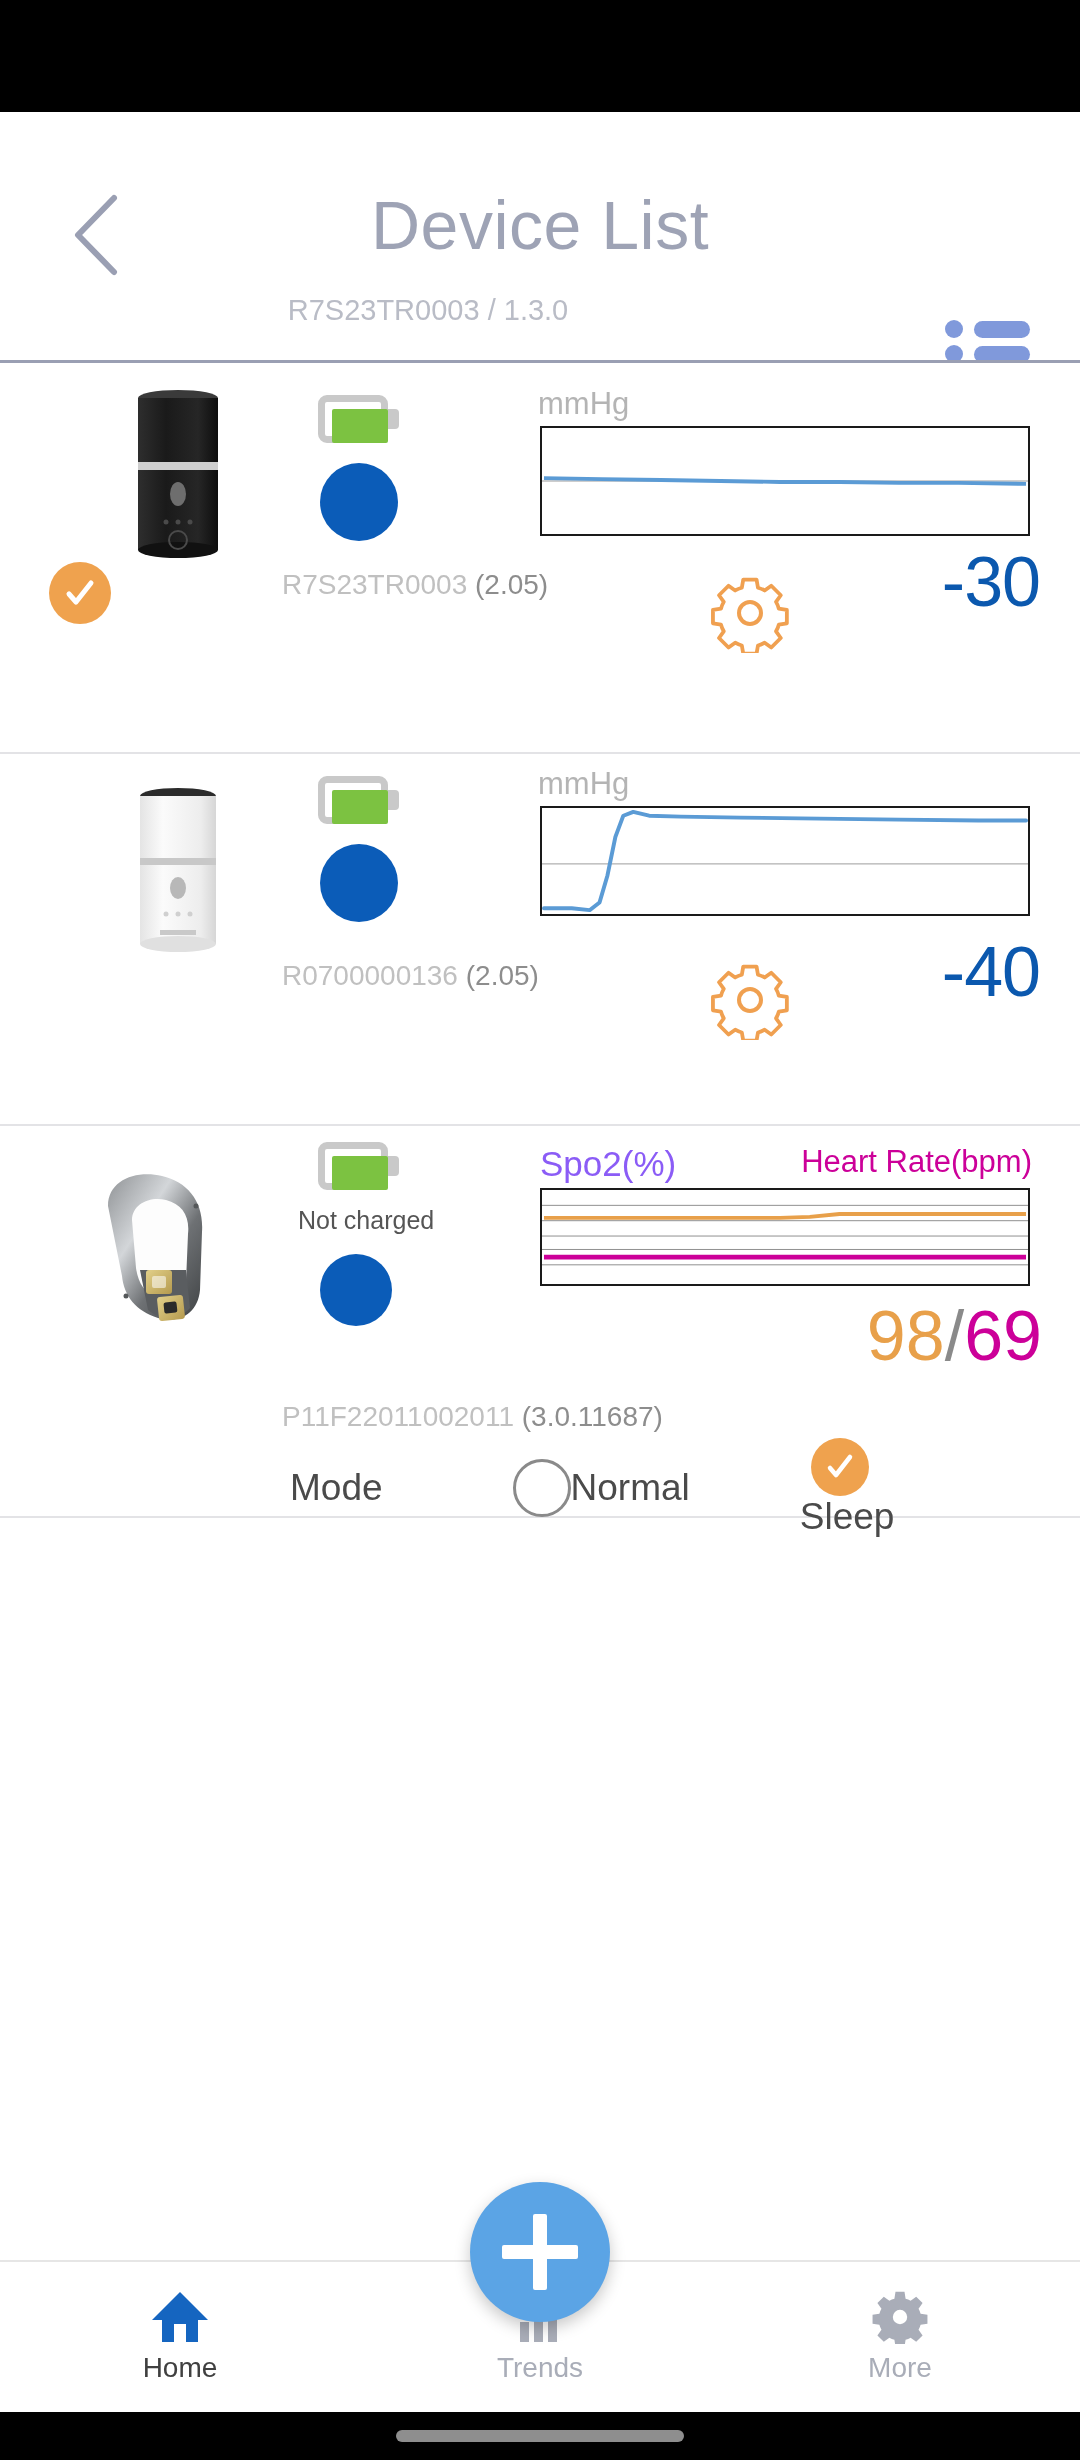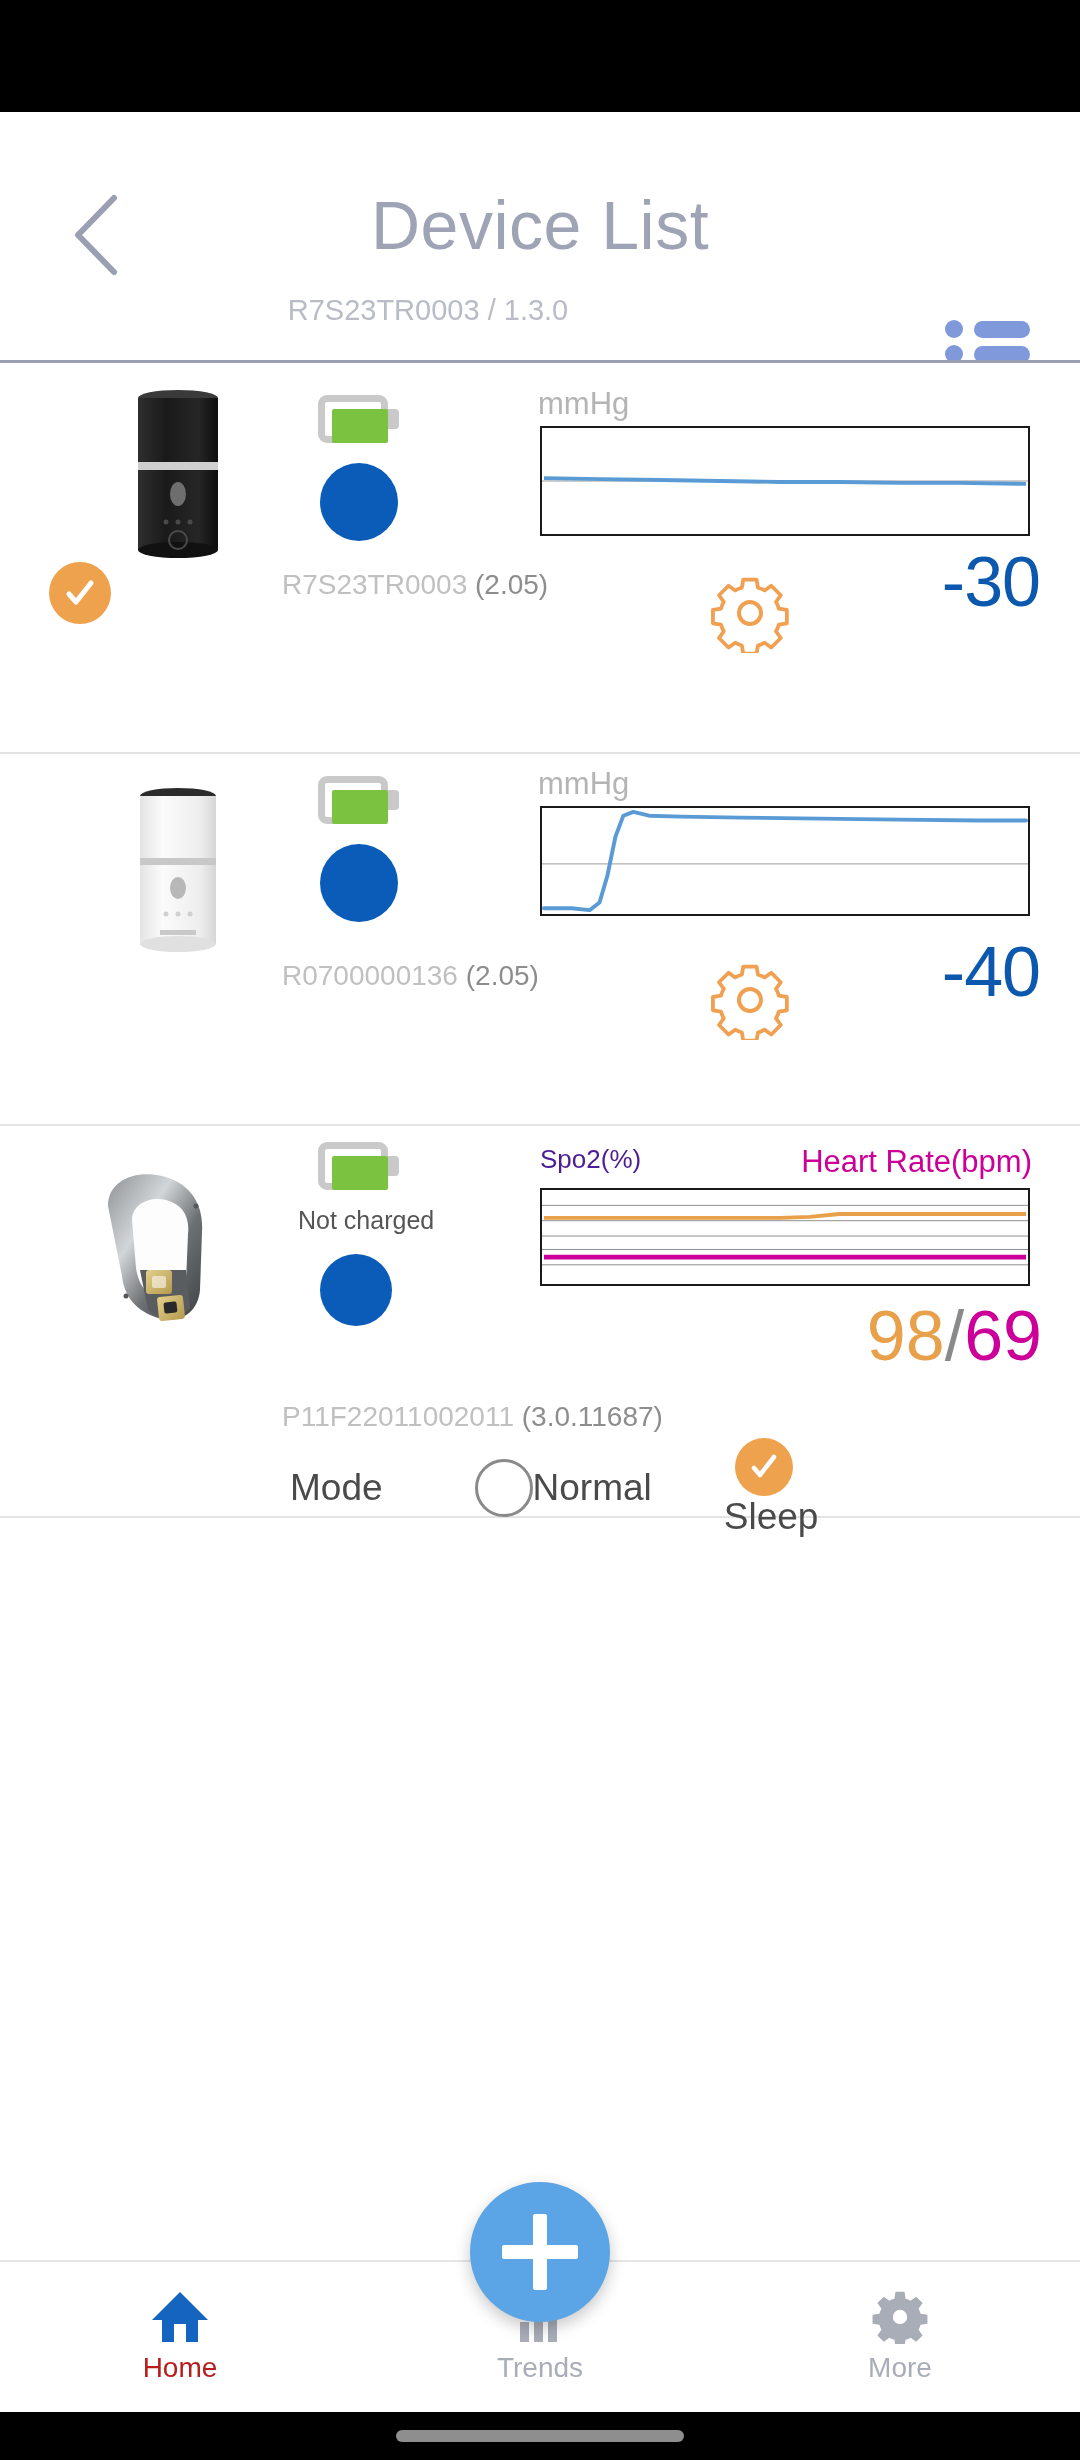--- a/index.html
+++ b/index.html
@@ -88,21 +88,21 @@
 
   .blue-dot {
     position: absolute;
     border-radius: 50%; background: #0b5cb8;
   }
 
   .chart-unit {
     position: absolute; font-size: 31px; color: #b4b4b4;
   }
   .chart-label-spo2 {
-    position: absolute; font-size: 26px; color: #4c1d95;
+    position: absolute; font-size: 35px; color: #8b5cf6;
   }
   .chart-label-hr {
     position: absolute; font-size: 31px; color: #cc0099;
   }
 
   .chart-box {
     position: absolute;
     border: 2px solid #1a1a1a;
     background: #fff;
     overflow: hidden;
@@ -160,21 +160,21 @@
     width: 1080px; height: 152px;
     background: #fff; border-top: 2px solid #e6e6e6;
     display: flex;
   }
   .nav-item {
     flex: 1; display: flex; flex-direction: column;
     align-items: center; justify-content: center; gap: 8px; cursor: pointer;
   }
   .nav-icon { height: 54px; display: flex; align-items: flex-end; }
   .nav-label { font-size: 28px; color: #a9adb8; }
-  .nav-item.active .nav-label { color: #b91c1c; }
+  .nav-item.active .nav-label { color: #404040; }
 
   .gesture-bar-area {
     position: absolute; left: 0; top: 2412px; width: 1080px; height: 48px; background: #000;
   }
   .gesture-bar {
     position: absolute; left: 396px; top: 18px; width: 288px; height: 12px;
     background: #8e8e8e; border-radius: 6px;
   }
 </style>
 </head>
@@ -387,21 +387,21 @@
 
       <div class="dual-value" style="right: 38px; top: 170px;">
         <span class="v1">98</span><span class="sep">/</span><span class="v2">69</span>
       </div>
 
       <div class="device-id" style="left: 282px; top: 275px;">
         <span class="sn">P11F22011002011</span>
         <span class="fw">(3.0.11687)</span>
       </div>
 
-      <div class="mode-row" style="left: 290px; top: 312px;">
+      <div class="mode-row" style="left: 290px; top: 312px; gap: 38px;">
         <span class="mode-label">Mode</span>
 
         <span class="radio-wrap" style="margin-left: 92px;">
           <span class="radio-outline"></span>
           <span class="radio-text">Normal</span>
         </span>
 
         <span class="radio-wrap" style="margin-left: 58px; flex-direction: column;">
           <span class="radio-checked">
             <svg width="34" height="34" viewBox="0 0 34 34">

